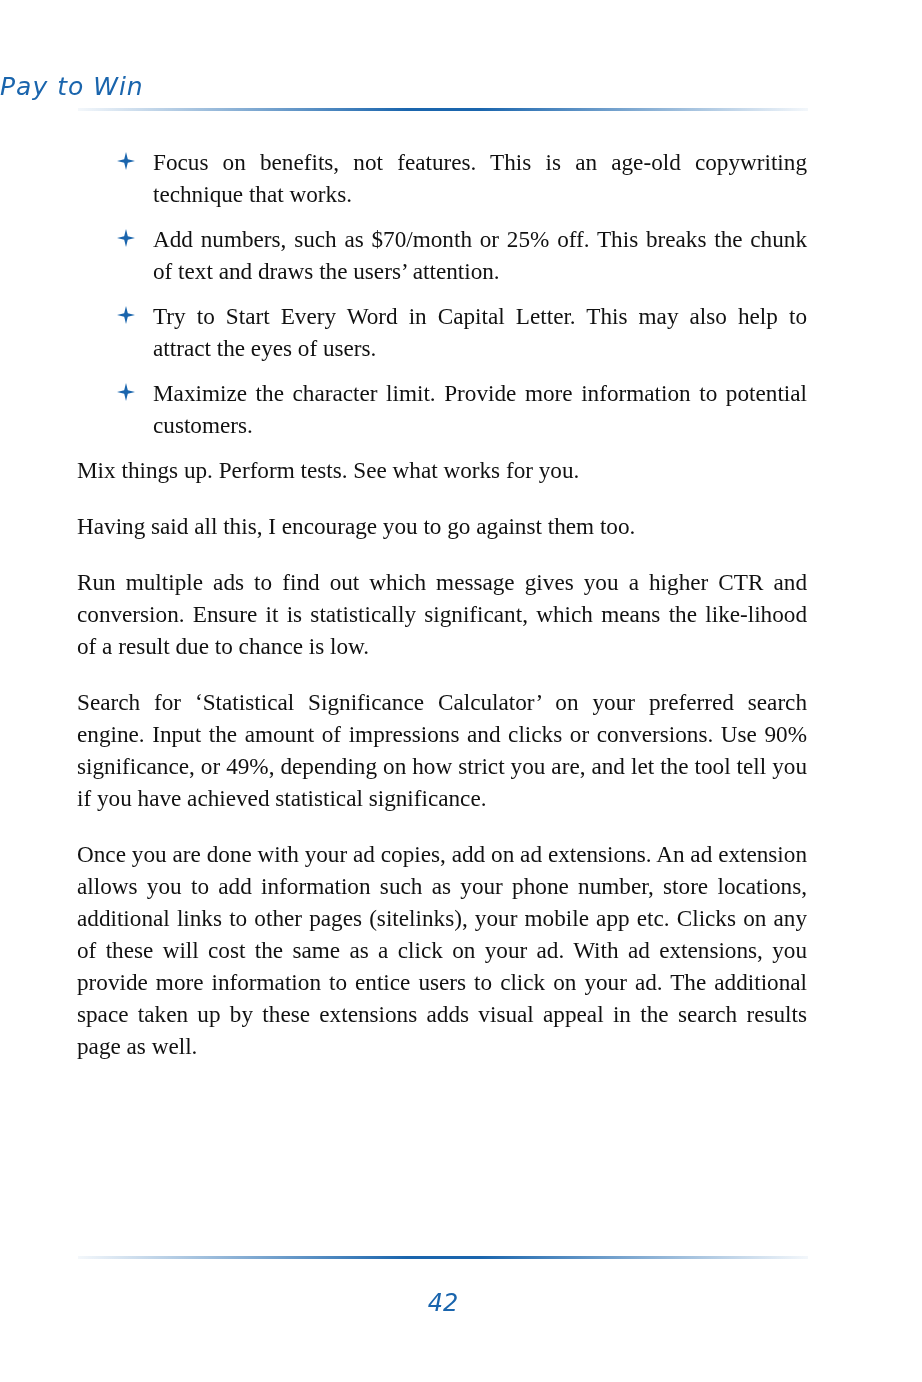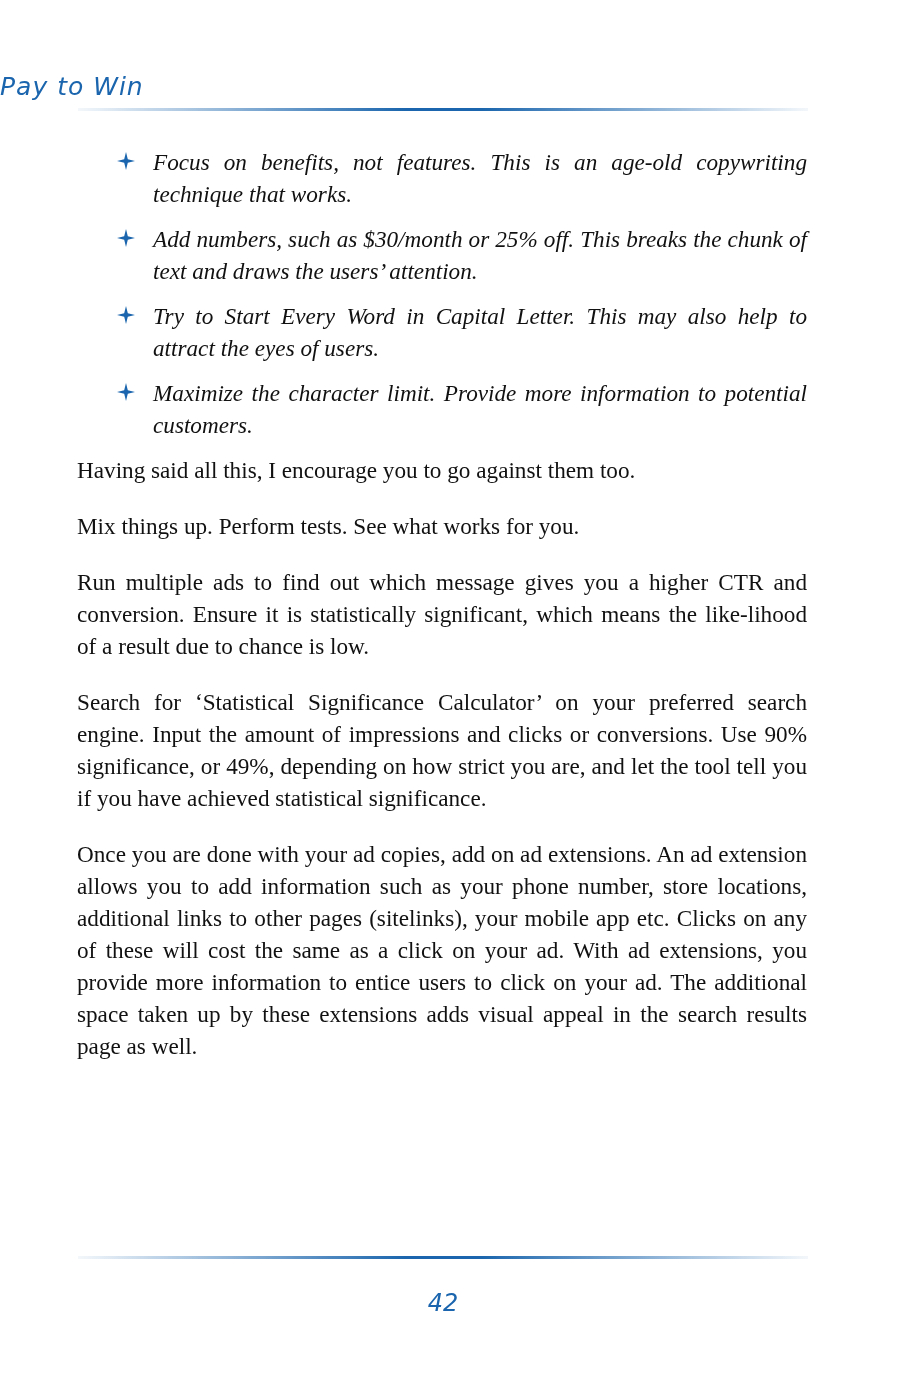--- a/index.html
+++ b/index.html
@@ -16,21 +16,21 @@
   }
   .rule.top { top: 108px; }
   .rule.bottom { top: 1256px; }
   .body-text {
     position: absolute; left: 77px; top: 146px; width: 730px;
     font-family: "Liberation Serif", serif; font-size: 23.2px; line-height: 32px;
     color: #111111;
   }
   ul.bullets { list-style: none; margin: 0; padding: 0; }
   ul.bullets li {
-    position: relative; padding-left: 76px; margin-bottom: 13px; text-align: justify; font-style: italic;
+    position: relative; padding-left: 76px; margin-bottom: 13px; text-align: justify;
   }
   .bullet-icon {
     position: absolute; left: 40px; top: 6px; width: 18px; height: 18px;
   }
   p.para { margin: 0 0 24px 0; text-align: justify; }
   .folio {
     position: absolute; top: 1289px; left: 0; width: 886px; text-align: center;
     font-family: "DejaVu Sans", sans-serif; font-style: italic; font-size: 24px; color: #1a65ad;
   }
 </style>
@@ -46,38 +46,38 @@
       <li>
         <svg class="bullet-icon" viewBox="0 0 20 20">
             <path d="M10 0 L12 8 L20 10 L12 12 L10 20 L8 12 L0 10 L8 8 Z" fill="#1a65ad"></path>
           </svg>
         <span>Focus on benefits, not features. This is an age-old copywriting technique that works.</span>
       </li>
       <li>
         <svg class="bullet-icon" viewBox="0 0 20 20">
             <path d="M10 0 L12 8 L20 10 L12 12 L10 20 L8 12 L0 10 L8 8 Z" fill="#1a65ad"></path>
           </svg>
-        <span>Add numbers, such as $30/month or 25% off. This breaks the chunk of text and draws the users’ attention.</span>
+        <span>Add numbers, such as $70/month or 25% off. This breaks the chunk of text and draws the users’ attention.</span>
       </li>
       <li>
         <svg class="bullet-icon" viewBox="0 0 20 20">
             <path d="M10 0 L12 8 L20 10 L12 12 L10 20 L8 12 L0 10 L8 8 Z" fill="#1a65ad"></path>
           </svg>
         <span>Try to Start Every Word in Capital Letter. This may also help to attract the eyes of users.</span>
       </li>
       <li>
         <svg class="bullet-icon" viewBox="0 0 20 20">
             <path d="M10 0 L12 8 L20 10 L12 12 L10 20 L8 12 L0 10 L8 8 Z" fill="#1a65ad"></path>
           </svg>
         <span>Maximize the character limit. Provide more information to potential customers.</span>
       </li>
     </ul>
 
+    <p class="para">Mix things up. Perform tests. See what works for you.</p>
     <p class="para">Having said all this, I encourage you to go against them too.</p>
-    <p class="para">Mix things up. Perform tests. See what works for you.</p>
     <p class="para">Run multiple ads to find out which message gives you a higher CTR and conversion. Ensure it is statistically significant, which means the like-lihood of a result due to chance is low.</p>
     <p class="para">Search for ‘Statistical Significance Calculator’ on your preferred search engine. Input the amount of impressions and clicks or conversions. Use 90% significance, or 49%, depending on how strict you are, and let the tool tell you if you have achieved statistical significance.</p>
     <p class="para">Once you are done with your ad copies, add on ad extensions. An ad extension allows you to add information such as your phone number, store locations, additional links to other pages (sitelinks), your mobile app etc. Clicks on any of these will cost the same as a click on your ad. With ad extensions, you provide more information to entice users to click on your ad. The additional space taken up by these extensions adds visual appeal in the search results page as well.</p>
   </div>
 
   <div class="rule bottom"></div>
   <div class="folio">42</div>
 </div>
 
 </body></html>

